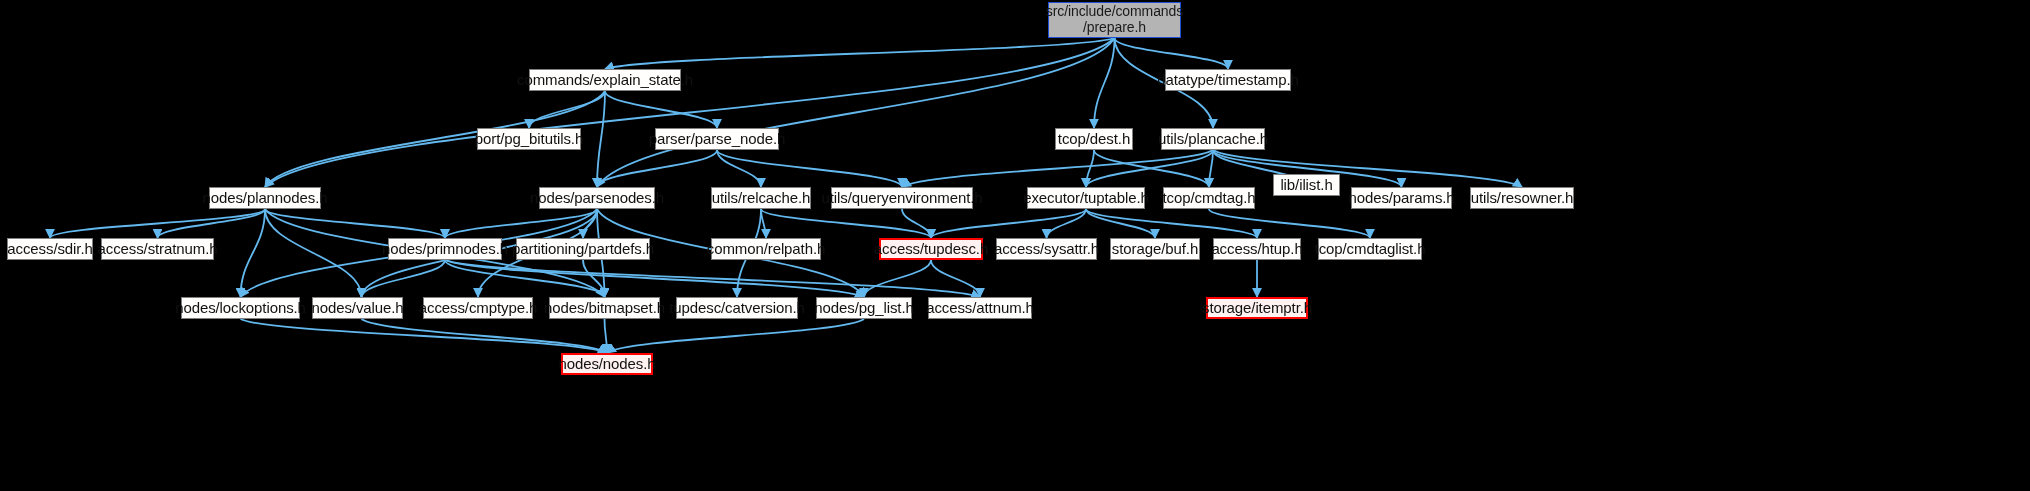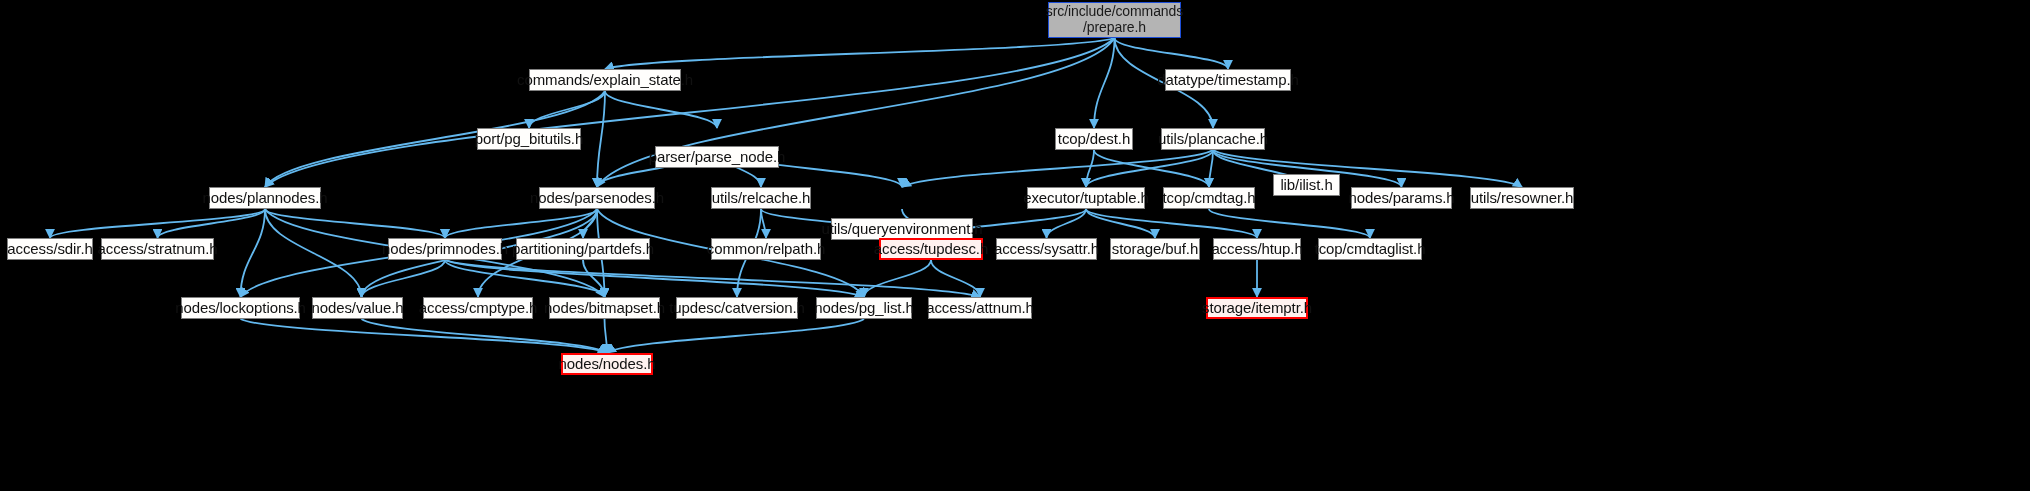--- a/index.html
+++ b/index.html
@@ -100,27 +100,27 @@
       <path d="M 864 319 C 843.44 334.3, 627.56 337.7, 607 353" stroke="#63b8ee" stroke-width="1.8" fill="none" marker-end="url(#arrow)"></path>
       <path d="M 361.5 319 C 381.14 334.3, 587.36 337.7, 607 353" stroke="#63b8ee" stroke-width="1.8" fill="none" marker-end="url(#arrow)"></path>
       <path d="M 240.5 319 C 269.82 334.3, 577.68 337.7, 607 353" stroke="#63b8ee" stroke-width="1.8" fill="none" marker-end="url(#arrow)"></path>
     </svg>
   <div id="nodes-layer">
       <div class="node root" style="left: 1048px; top: 2px; width: 133px; height: 36px; font-size: 14px;">src/include/commands
 /prepare.h</div>
       <div class="node" style="left: 529px; top: 69px; width: 152px; height: 22px;">commands/explain_state.h</div>
       <div class="node" style="left: 1165px; top: 69px; width: 126px; height: 22px;">datatype/timestamp.h</div>
       <div class="node" style="left: 477px; top: 128px; width: 104px; height: 22px;">port/pg_bitutils.h</div>
-      <div class="node" style="left: 655px; top: 128px; width: 124px; height: 22px; margin-top: 18px;">parser/parse_node.h</div>
+      <div class="node" style="left: 655px; top: 128px; width: 124px; height: 22px;">parser/parse_node.h</div>
       <div class="node" style="left: 1055px; top: 128px; width: 78px; height: 22px;">tcop/dest.h</div>
       <div class="node" style="left: 1161px; top: 128px; width: 104px; height: 22px;">utils/plancache.h</div>
       <div class="node" style="left: 209px; top: 187px; width: 112px; height: 22px;">nodes/plannodes.h</div>
       <div class="node" style="left: 539px; top: 187px; width: 116px; height: 22px;">nodes/parsenodes.h</div>
       <div class="node" style="left: 711px; top: 187px; width: 100px; height: 22px;">utils/relcache.h</div>
-      <div class="node" style="left: 831px; top: 187px; width: 142px; height: 22px; margin-top: 31px;">utils/queryenvironment.h</div>
+      <div class="node" style="left: 831px; top: 187px; width: 142px; height: 22px;">utils/queryenvironment.h</div>
       <div class="node" style="left: 1027px; top: 187px; width: 118px; height: 22px;">executor/tuptable.h</div>
       <div class="node" style="left: 1163px; top: 187px; width: 92px; height: 22px;">tcop/cmdtag.h</div>
       <div class="node" style="left: 1273px; top: 174px; width: 67px; height: 22px;">lib/ilist.h</div>
       <div class="node" style="left: 1351px; top: 187px; width: 101px; height: 22px;">nodes/params.h</div>
       <div class="node" style="left: 1470px; top: 187px; width: 104px; height: 22px;">utils/resowner.h</div>
       <div class="node" style="left: 7px; top: 238px; width: 86px; height: 22px;">access/sdir.h</div>
       <div class="node" style="left: 101px; top: 238px; width: 113px; height: 22px;">access/stratnum.h</div>
       <div class="node" style="left: 388px; top: 238px; width: 114px; height: 22px;">nodes/primnodes.h</div>
       <div class="node" style="left: 516px; top: 238px; width: 134px; height: 22px;">partitioning/partdefs.h</div>
       <div class="node" style="left: 711px; top: 238px; width: 110px; height: 22px;">common/relpath.h</div>

